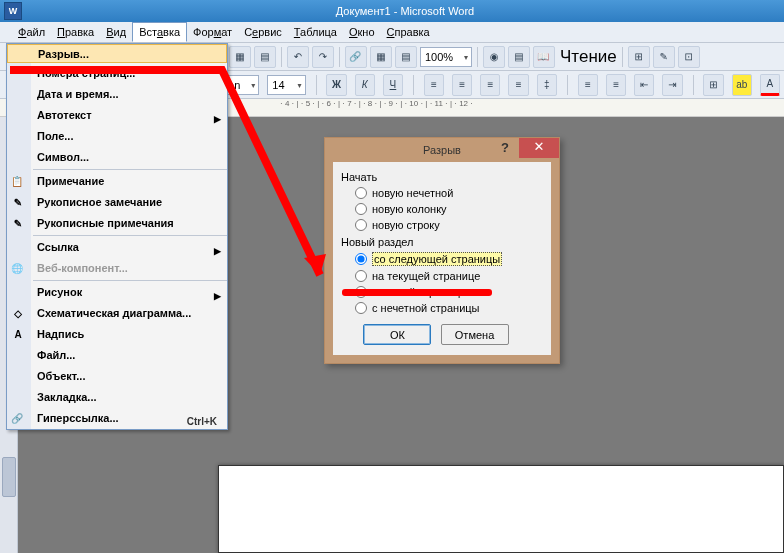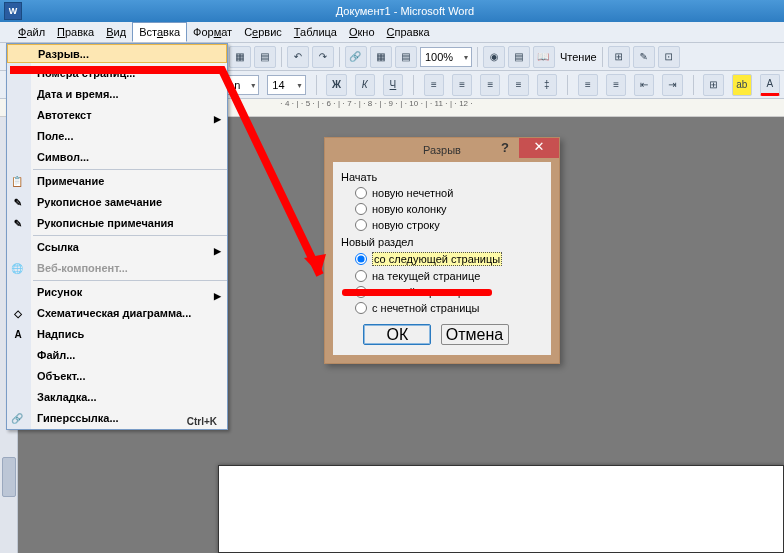--- a/index.html
+++ b/index.html
@@ -37,21 +37,21 @@
   .dialog { position:absolute; left:324px; top:137px; width:236px; background:#f0f0f0; border:1px solid #b58a64; box-shadow:3px 3px 6px rgba(0,0,0,0.3); z-index:40;}
   .dlg-title { height:24px; background:#c29a76; color:#333; display:flex; align-items:center; justify-content:center; position:relative; font-size:12px;}
   .dlg-close { position:absolute; right:0; top:0; width:40px; height:20px; background:#c75050; color:#fff; text-align:center; line-height:18px; font-size:13px;}
   .dlg-help { position:absolute; right:42px; top:0; width:24px; height:20px; color:#333; text-align:center; line-height:20px; font-size:13px; font-weight:bold;}
   .dlg-body { padding:6px 20px 10px 8px; border:8px solid #c29a76; border-top:none;}
   .grp-label { font-size:11px; margin:3px 0 2px 0;}
   .opt { display:flex; align-items:center; gap:5px; padding:2px 0 2px 14px; font-size:11px;}
   .opt input { margin:0; width:12px; height:12px;}
   .opt.sel label { border:1px dotted #555; padding:0 1px; background:#fefaa8;}
   .dlg-btns { text-align:center; margin-top:8px;}
-  .dlg-btns button { width:68px; height:21px; font-size:16px; margin:0 3px; background:#f0f0f0; border:1px solid #888; border-radius:2px;}
+  .dlg-btns button { width:68px; height:21px; font-size:11px; margin:0 3px; background:#f0f0f0; border:1px solid #888; border-radius:2px;}
   .dlg-btns button.def { border:1px solid #2a7ac0; box-shadow:0 0 0 1px #8ab8e0 inset;}
   
   .arrow-svg { position:absolute; left:0; top:0; z-index:50; pointer-events:none;}
   .red-under { position:absolute; left:342px; top:289px; width:150px; height:7px; background:#ff0000; border-radius:3px; z-index:51;}
 </style>
 </head>
 <body>
 
 <div class="titlebar">
   <span class="wicon">W</span>
@@ -79,21 +79,21 @@
   <div class="tbtn">↷</div>
   <div class="tsep"></div>
   <div class="tbtn">🔗</div>
   <div class="tbtn">▦</div>
   <div class="tbtn">▤</div>
   <div class="tcombo" style="width:52px">100%</div>
   <div class="tsep"></div>
   <div class="tbtn">◉</div>
   <div class="tbtn">▤</div>
   <div class="tbtn">📖</div>
-  <span style="font-size:11px;margin-left:2px">Чтение</span>
+  <span style="font-size:17px;margin-left:2px">Чтение</span>
   <div class="tsep"></div>
   <div class="tbtn">⊞</div>
   <div class="tbtn">✎</div>
   <div class="tbtn">⊡</div>
 </div>
 
 <div class="toolbar2">
   <div style="width:222px"></div>
   <div class="tcombo" style="width:48px">man</div>
   <div class="tcombo" style="width:40px">14</div>

